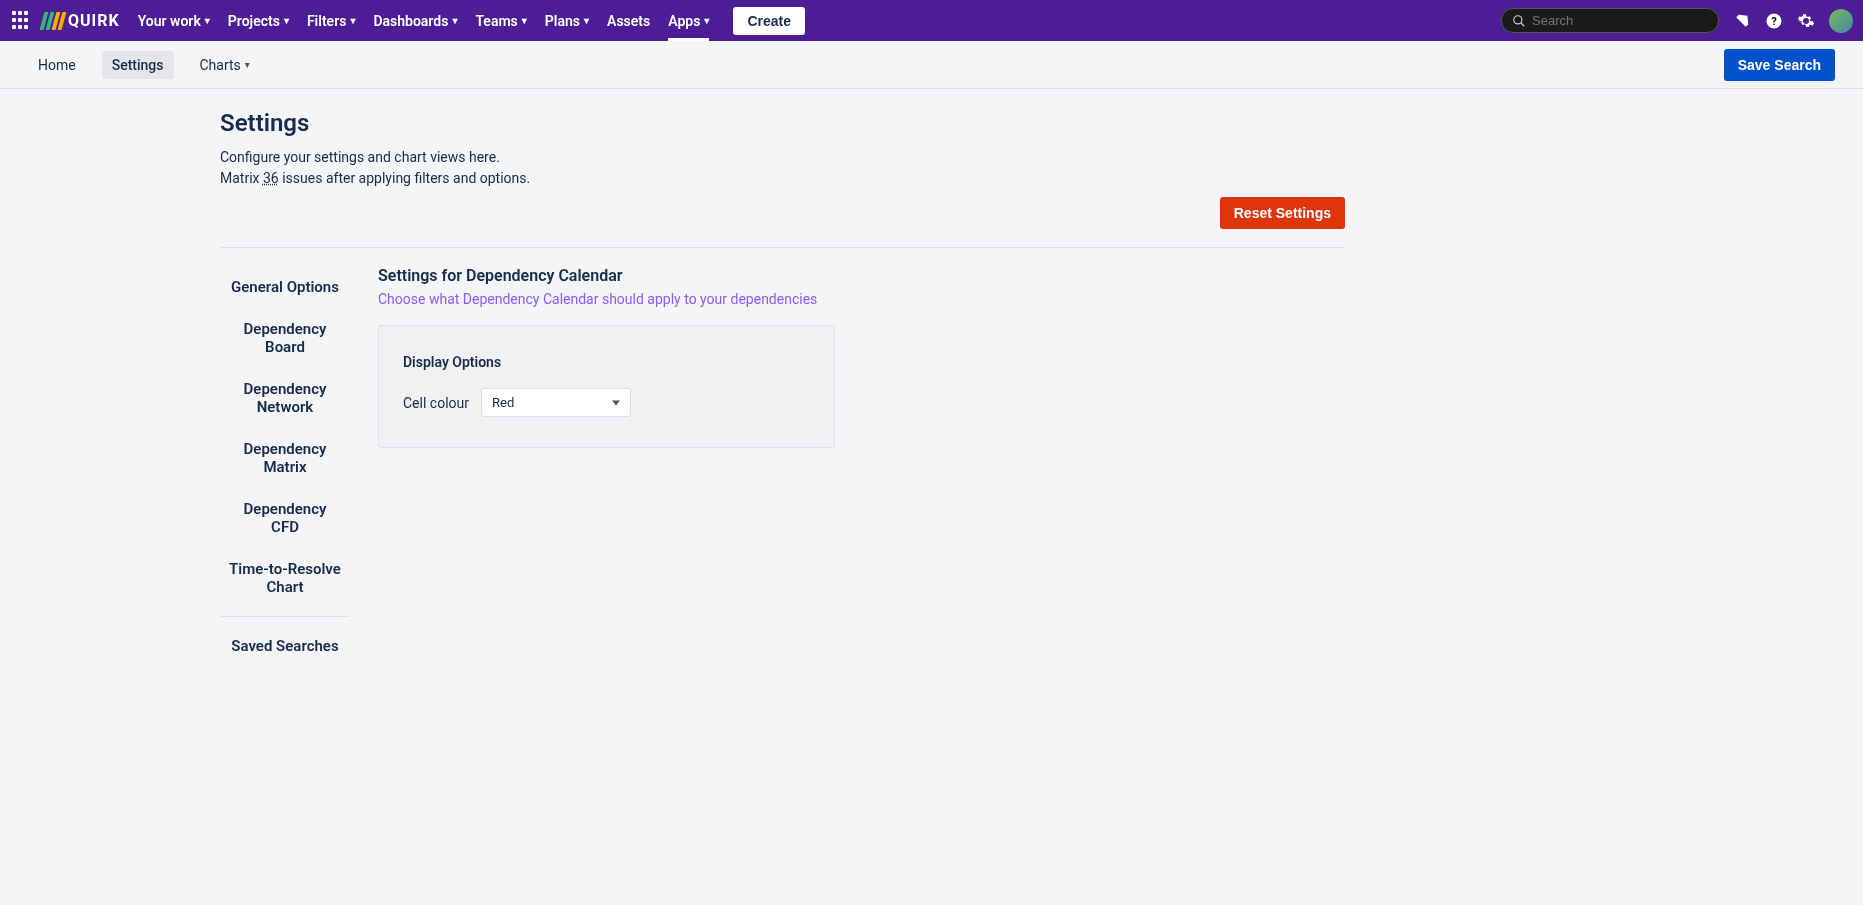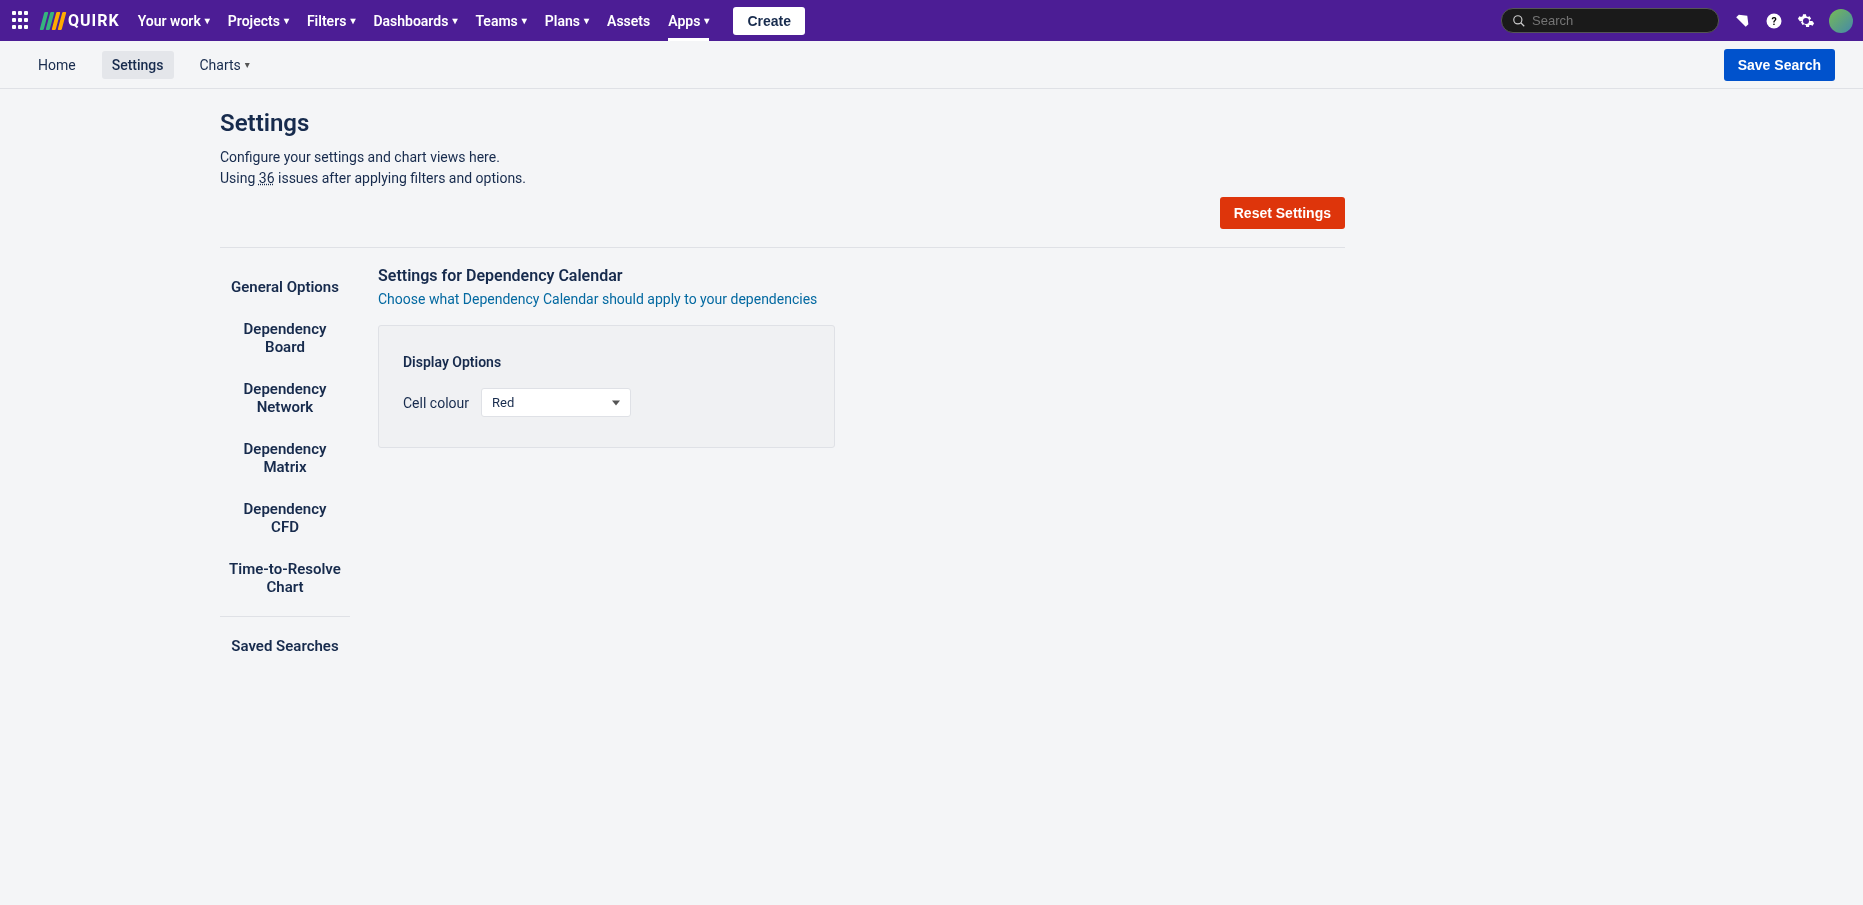--- a/index.html
+++ b/index.html
@@ -39,21 +39,21 @@
   .page-sub .count{text-decoration:underline dotted;text-align:center;}
   .header-row{display:flex;align-items:flex-end;justify-content:space-between;margin-top:8px;padding-bottom:18px;border-bottom:1px solid #dfe1e6;}
   .reset-btn{background:#DE350B;color:#fff;border:none;border-radius:3px;padding:8px 14px;font-weight:600;font-size:14px;cursor:pointer;}
   .content-row{display:flex;margin-top:18px;gap:28px;}
   .side-tabs{width:130px;display:flex;flex-direction:column;gap:0;}
   .side-tab{padding:12px 8px;font-size:15px;text-align:center;cursor:pointer;color:#172B4D;font-weight:600;}
   .side-tab.active{background:#172B4D;color:#fff;border-radius:3px;}
   .side-sep{border-top:1px solid #dfe1e6;margin:8px 0;}
   .panel{flex:0 0 auto;}
   .panel h2{font-size:16px;font-weight:600;margin-bottom:6px;}
-  .panel-sub{font-size:14px;color:#0369a1;margin-bottom:18px;}
+  .panel-sub{font-size:14px;color:#8b5cf6;margin-bottom:18px;}
   .card{background:#f0f1f3;border:1px solid #dfe1e6;border-radius:3px;padding:28px 24px 30px;width:457px;}
   .card h3{font-size:14px;font-weight:600;margin-bottom:18px;}
   .form-row{display:flex;align-items:center;gap:12px;}
   .form-label{font-size:14px;color:#172B4D;}
   .select{background:#fff;border:1px solid #dfe1e6;border-radius:3px;padding:6px 30px 6px 10px;font-size:13px;color:#172B4D;min-width:150px;position:relative;cursor:pointer;}
   .select::after{content:"";position:absolute;right:10px;top:50%;transform:translateY(-50%);border-left:4px solid transparent;border-right:4px solid transparent;border-top:5px solid #555;}
 </style>
 </head>
 <body>
 
@@ -156,21 +156,21 @@
   <div class="subnav-right">
     <button class="save-search-btn">Save Search</button>
   </div>
 </div>
 
 <div class="main">
   <h1 class="page-title">Settings</h1>
   <div class="page-sub">
     <div>Configure your settings and chart views here.</div>
     <div>
-      <span>Using </span><span class="count">36</span><span> issues after applying filters and options.</span>
+      <span>Matrix </span><span class="count">36</span><span> issues after applying filters and options.</span>
     </div>
   </div>
   <div class="header-row">
     <div></div>
     <button class="reset-btn">Reset Settings</button>
   </div>
 
   <div class="content-row">
     <div class="side-tabs">
       <div class="side-tab">General Options</div>

